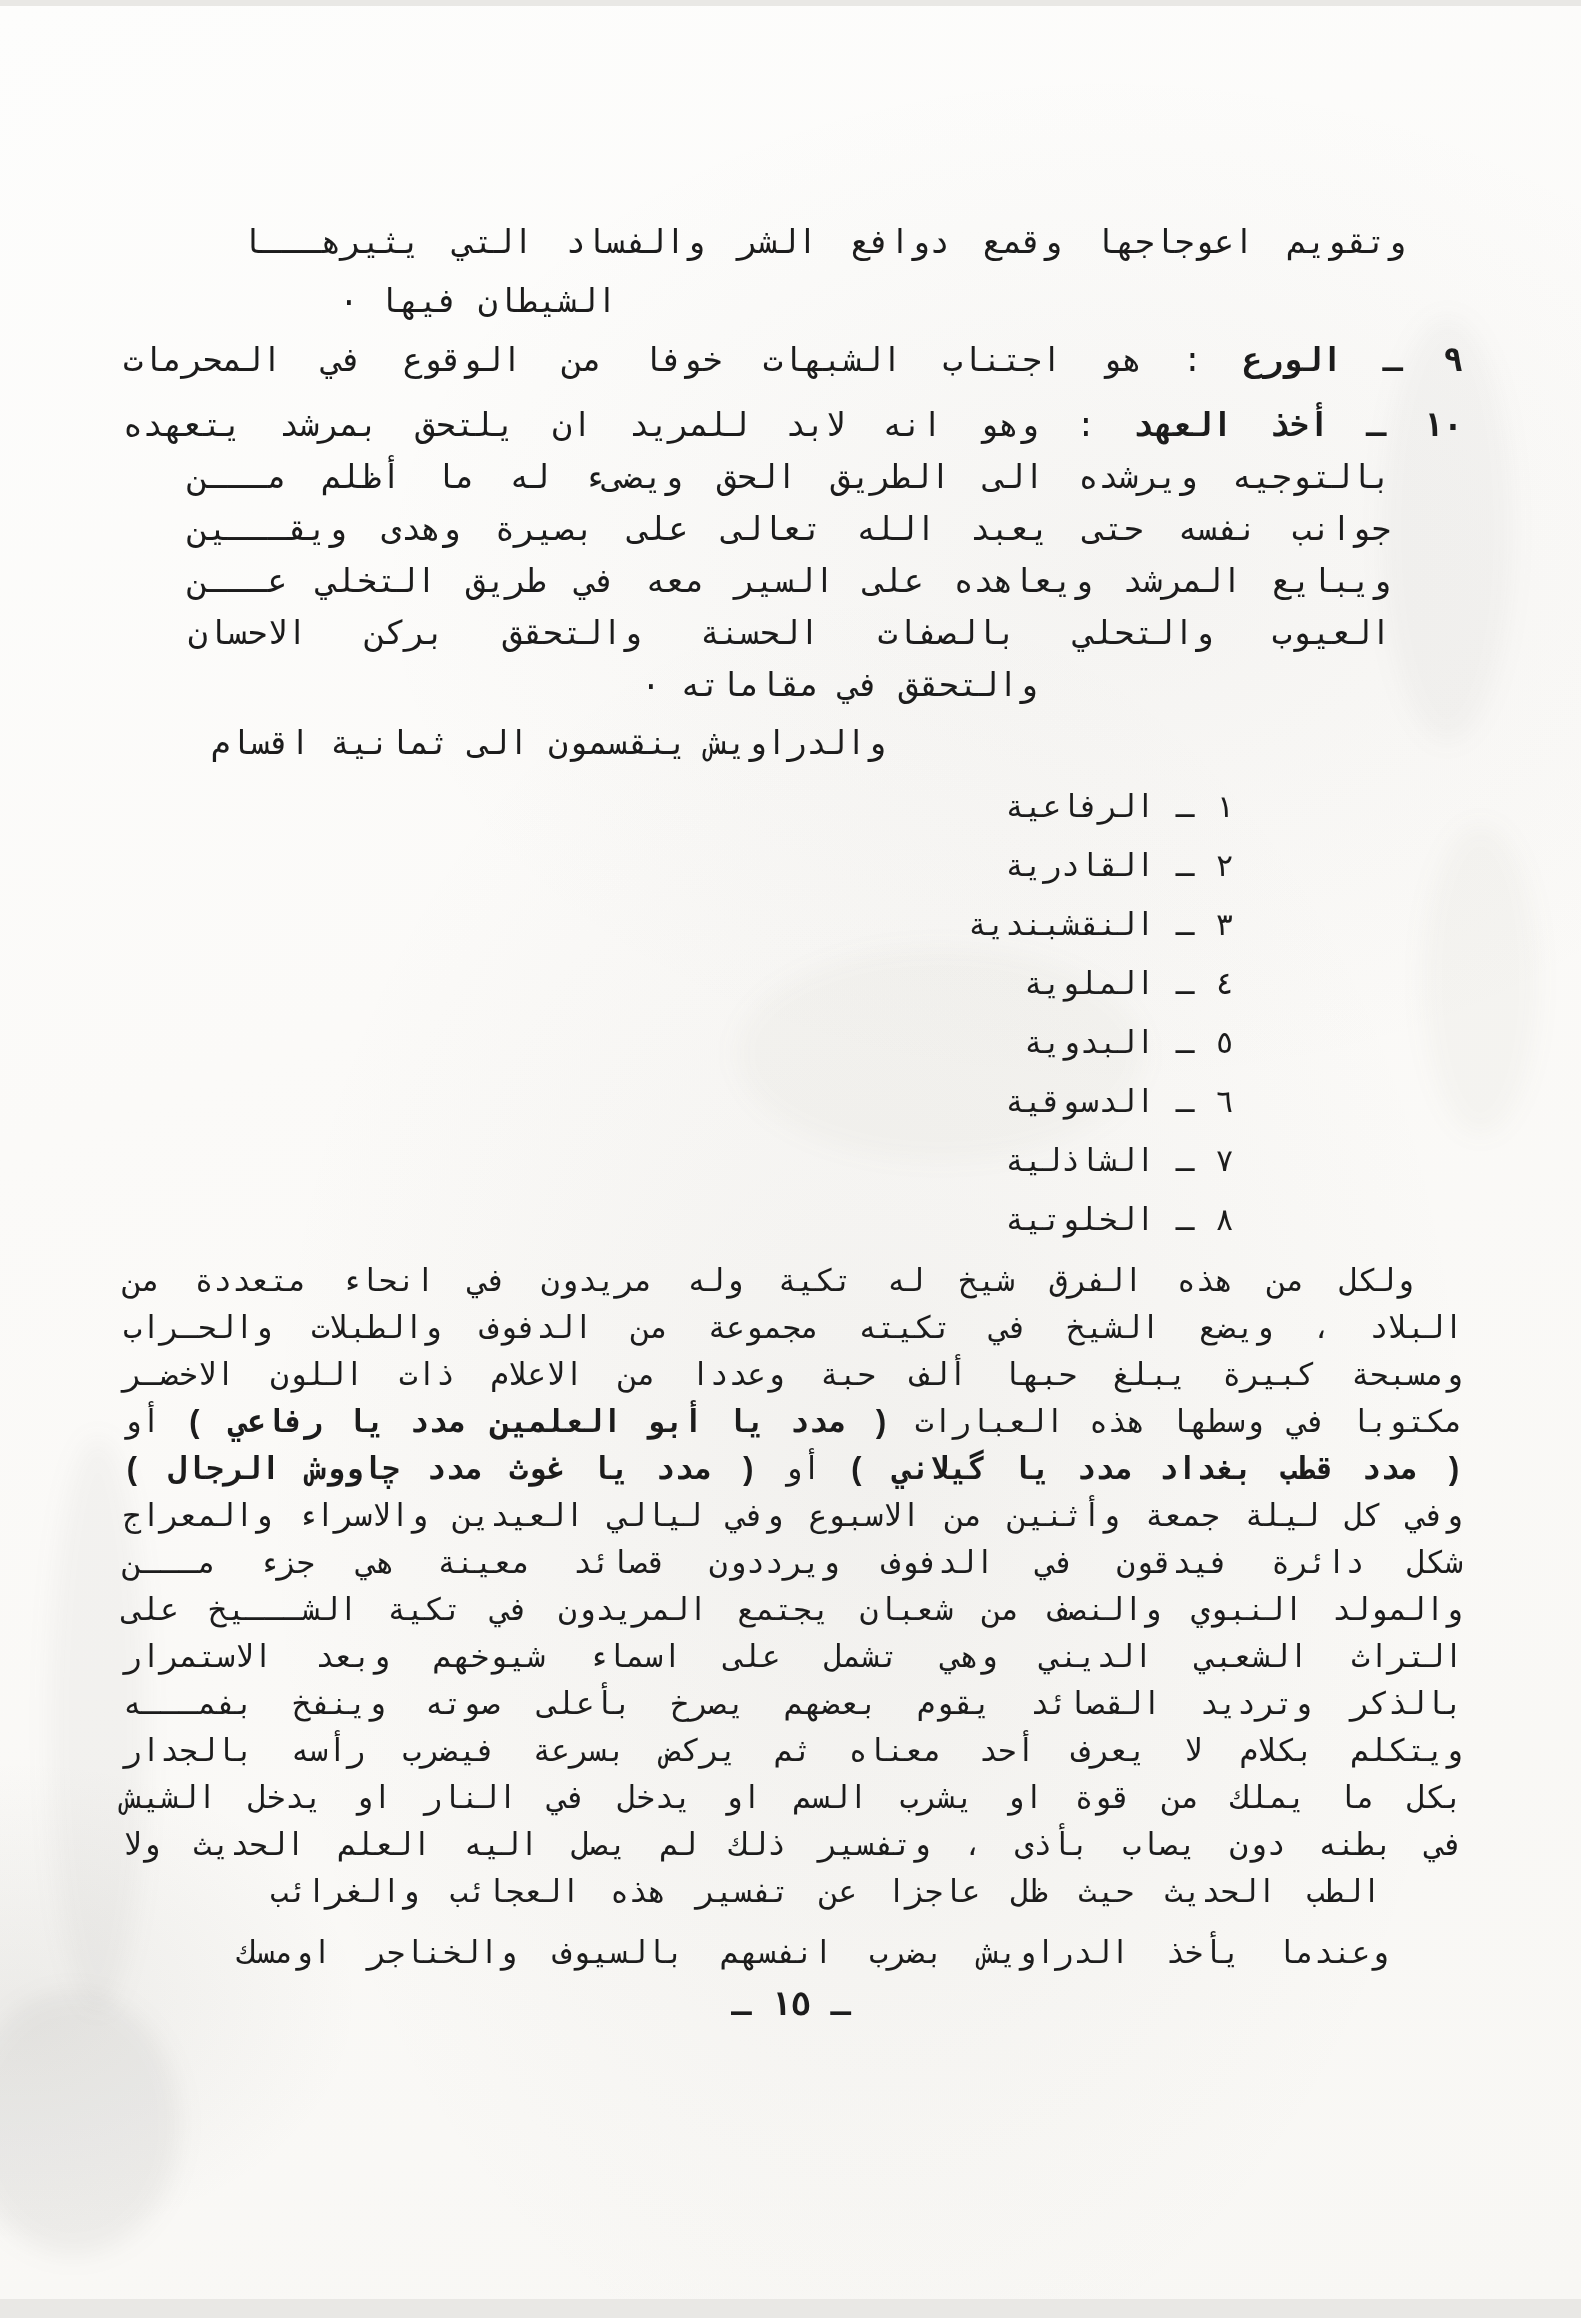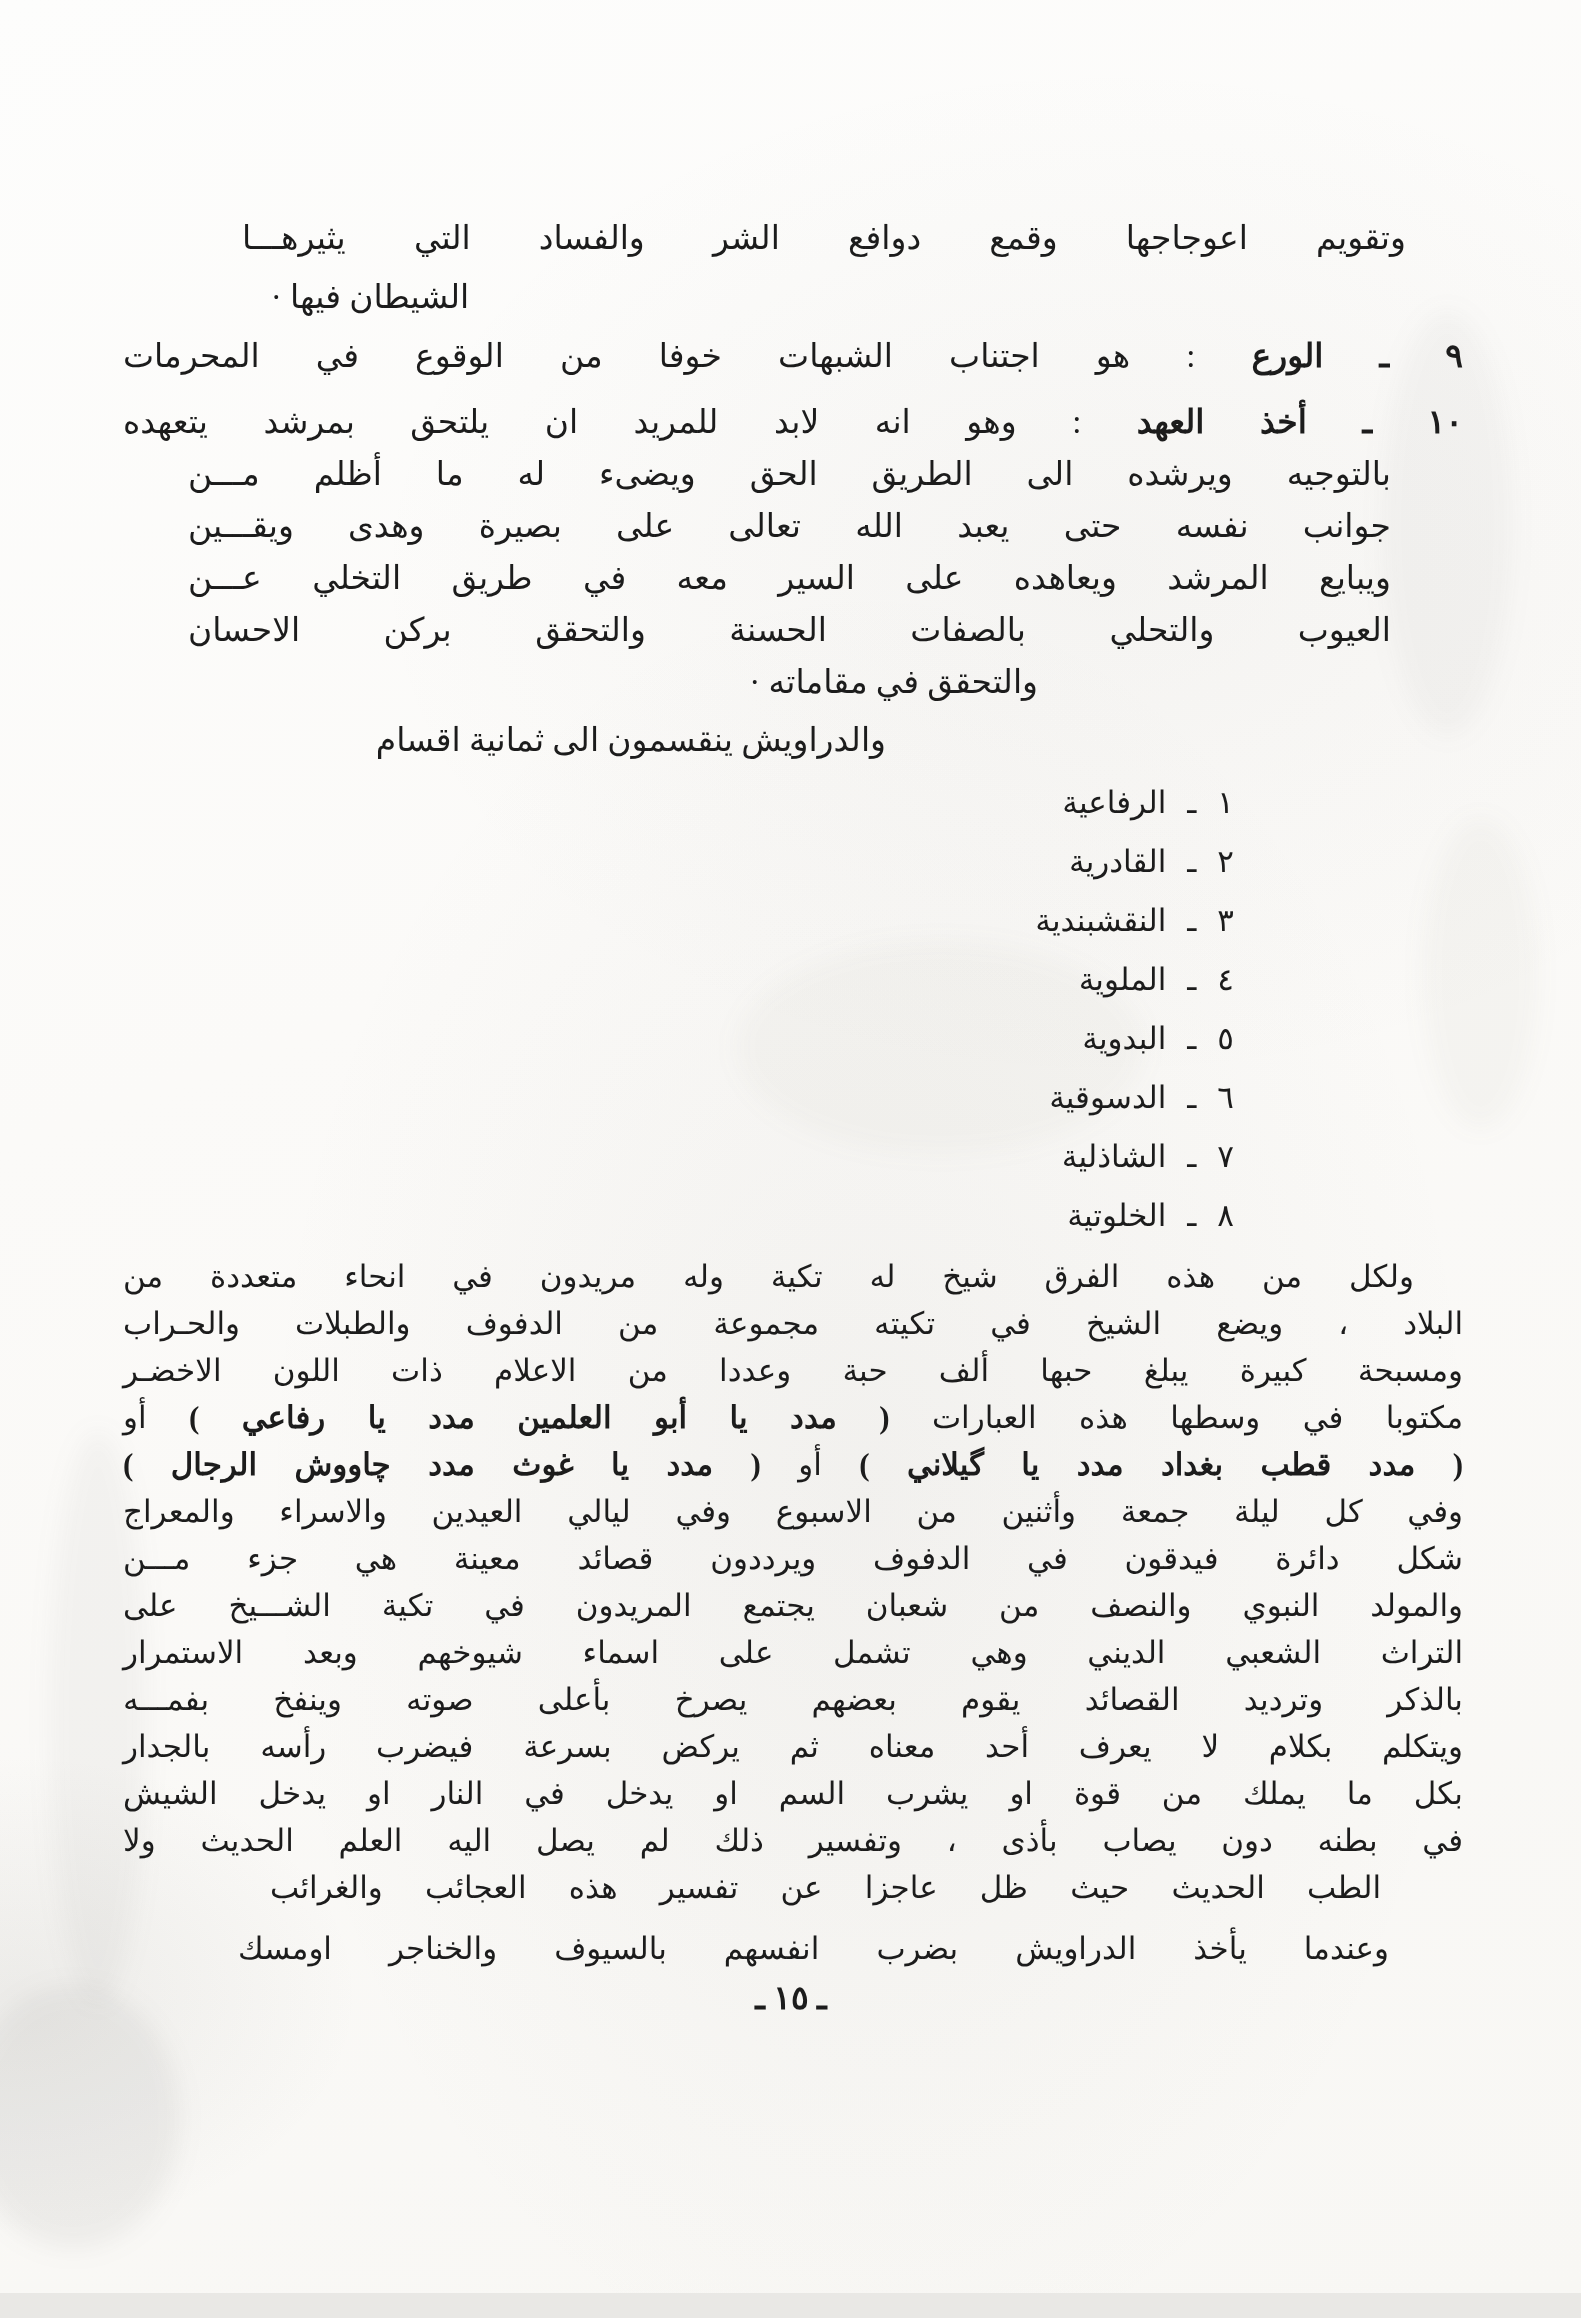--- a/index.html
+++ b/index.html
@@ -1,47 +1,47 @@
 <!DOCTYPE html>
 <html style="font-size:13px"><head>
 <meta charset="utf-8">
 <style>
   html,body{margin:0;padding:0;background:#e9e8e5;}
   .page{
     position:relative;
     width:1582px;height:2293px;
-    margin:0 auto;
+    margin:6px auto;
     background:
       radial-gradient(1063px 736px at 70% 25%, rgba(120,118,112,0.05), rgba(0,0,0,0) 70%),
       radial-gradient(818px 1227px at 55% 65%, rgba(110,108,102,0.06), rgba(0,0,0,0) 75%),
       radial-gradient(491px 344px at 1% 87%, rgba(100,100,95,0.09), rgba(0,0,0,0) 70%),
       linear-gradient(160deg, #fdfdfc 0%, #fbfaf8 40%, #f8f7f4 100%);
     overflow:hidden;
-    font-family:Liberation Serif, serif;
+    font-family:Liberation Mono, monospace;
     color:#1c1c1c;
   }
   
   .blot{position:absolute;border-radius:50%;filter:blur(11.5px);pointer-events:none;}
   .blot.b1{left:1382px;top:311px;width:131px;height:425px;background:rgba(90,90,85,0.045);}
   .blot.b2{left:1423px;top:818px;width:115px;height:311px;background:rgba(90,90,85,0.04);}
   .blot.b3{left:49px;top:1431px;width:98px;height:573px;background:rgba(95,95,90,0.05);}
   .blot.b4{left:-33px;top:1987px;width:213px;height:262px;background:rgba(90,90,85,0.07);}
   .blot.b5{left:736px;top:941px;width:409px;height:213px;background:rgba(100,100,95,0.035);}
 
   .text-col{
     position:absolute;
     top:209px;right:119px;left:123px;
     direction:rtl;
   }
   .line{white-space:nowrap;}
   .j{text-align:justify;text-align-last:justify;white-space:normal;}
   .b{font-weight:bold;}
 
   .sec-a{font-size:33px;}
-  .sec-a .line{line-height:59px;text-align:center;}
+  .sec-a .line{line-height:59px;}
   .p1-l1{padding-right:57px;padding-left:119px;}
   .p1-l2{padding-right:846px;}
 
   .sec-b{font-size:33px;margin-top:9.8px;}
   .sec-b .line{line-height:52px;}
   .hang{padding-left:65px;padding-right:72px;}
   .i10-l6{padding-right:425px;}
 
   .orders-intro{font-size:33px;margin-top:6.5px;line-height:52px;padding-right:577px;}
 

